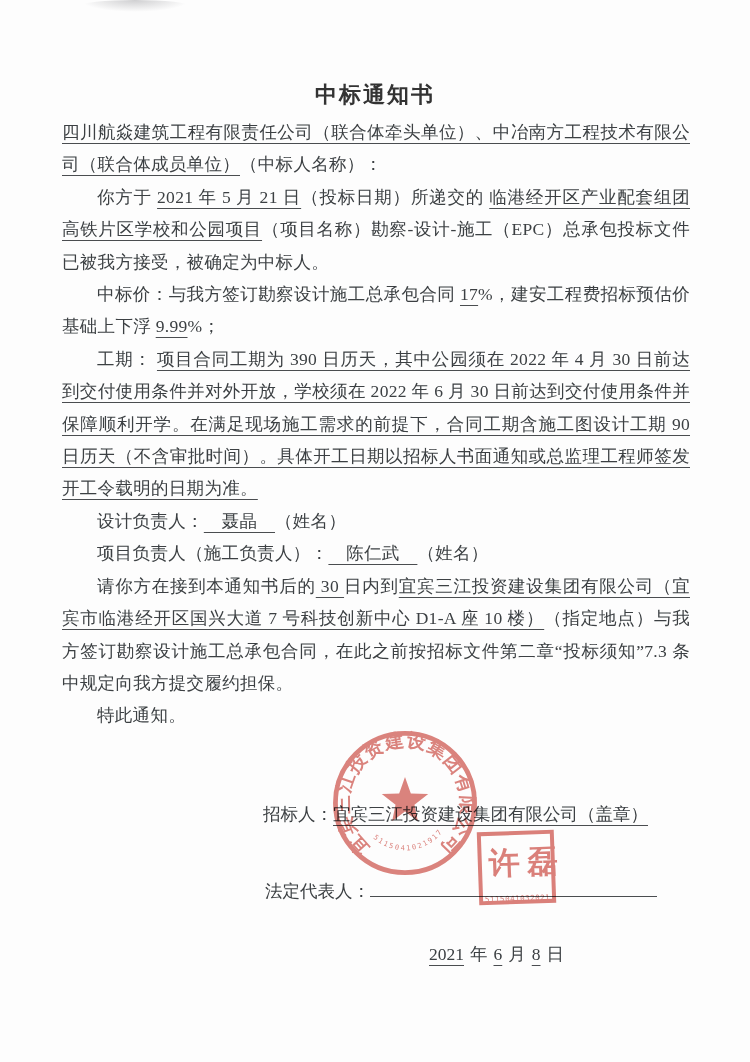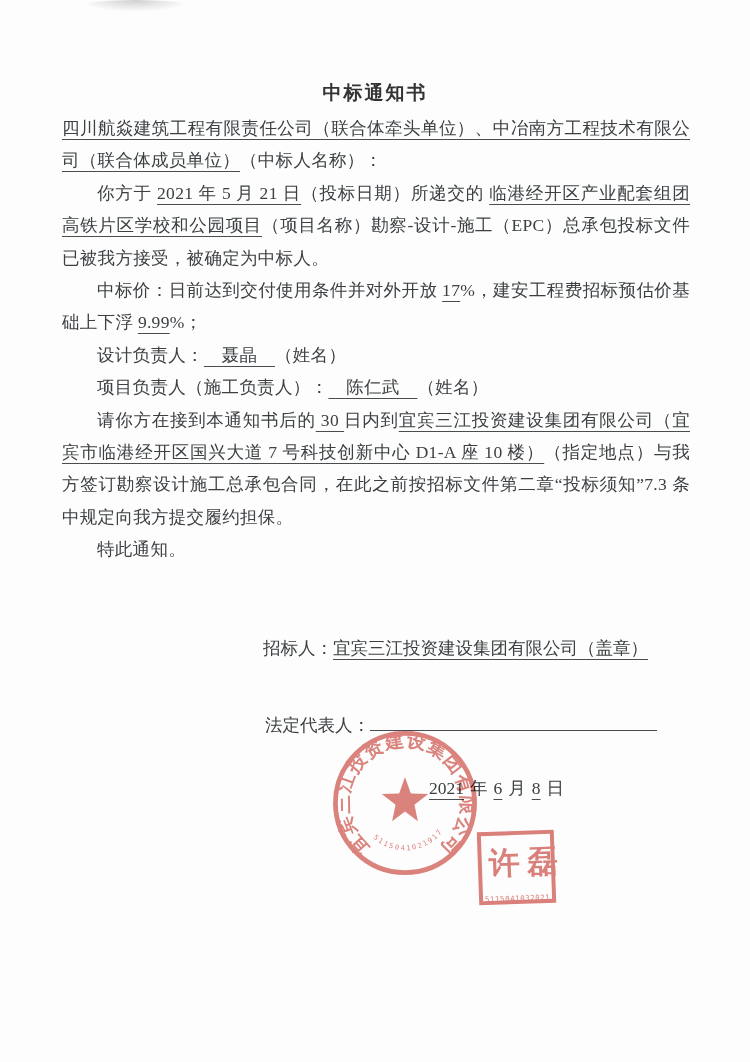--- a/index.html
+++ b/index.html
@@ -15,21 +15,21 @@
     color: #3c4043;
   }
   .scan-shadow {
     position: absolute; left: 80px; top: 0; width: 110px; height: 12px;
     background: radial-gradient(ellipse at center top, rgba(120,120,125,.35), rgba(120,120,125,0) 70%);
     border-radius: 50%;
   }
   .title {
     margin-top: 80px;
     text-align: center;
-    font-size: 19px;
+    font-size: 22px;
     font-weight: bold;
     letter-spacing: 2px;
     color: #333;
   }
   .content {
     margin: 6px 60px 0 62px;
     width: 628px;
     font-size: 17.5px;
     line-height: 32.4px;
     text-align: justify;
@@ -110,22 +110,23 @@
 <div class="page">
   <div class="scan-shadow"></div>
 
   <h1 class="title">中标通知书</h1>
 
   <div class="content">
     <p class="p no-indent"><span class="u">四川航焱建筑工程有限责任公司（联合体牵头单位）、中冶南方工程技术有限公司（联合体成员单位）</span><span>（中标人名称）：</span></p>
 
     <p class="p"><span>你方于 </span><span class="u">2021 年 5 月 21 日</span><span>（投标日期）所递交的 </span><span class="u">临港经开区产业配套组团高铁片区学校和公园项目</span><span>（项目名称）勘察-设计-施工（EPC）总承包投标文件已被我方接受，被确定为中标人。</span></p>
 
-    <p class="p"><span>中标价：日前达到交付使用条件并对外开放 </span><span class="u">17</span><span>%，建安工程费招标预估价基础上下浮 </span><span class="u">9.99</span><span>%；</span></p>
+    <p class="p"><span>中标价：与我方签订勘察设计施工总承包合同 </span><span class="u">17</span><span>%，建安工程费招标预估价基础上下浮 </span><span class="u">9.99</span><span>%；</span></p>
 
+    <p class="p"><span>工期： </span><span class="u">项目合同工期为 390 日历天，其中公园须在 2022 年 4 月 30 日前达到交付使用条件并对外开放，学校须在 2022 年 6 月 30 日前达到交付使用条件并保障顺利开学。在满足现场施工需求的前提下，合同工期含施工图设计工期 90 日历天（不含审批时间）。具体开工日期以招标人书面通知或总监理工程师签发开工令载明的日期为准。</span></p>
 
     <p class="p"><span>设计负责人：</span><span class="u">　聂晶　</span><span>（姓名）</span></p>
 
     <p class="p"><span>项目负责人（施工负责人）：</span><span class="u">　陈仁武　</span><span>（姓名）</span></p>
 
     <p class="p"><span>请你方在接到本通知书后的</span><span class="u">&nbsp;30&nbsp;</span><span>日内到</span><span class="u">宜宾三江投资建设集团有限公司（宜宾市临港经开区国兴大道 7 号科技创新中心 D1-A 座 10 楼）</span><span>（指定地点）与我方签订勘察设计施工总承包合同，在此之前按招标文件第二章“投标须知”7.3 条中规定向我方提交履约担保。</span></p>
 
     <p class="p"><span>特此通知。</span></p>
   </div>
 

